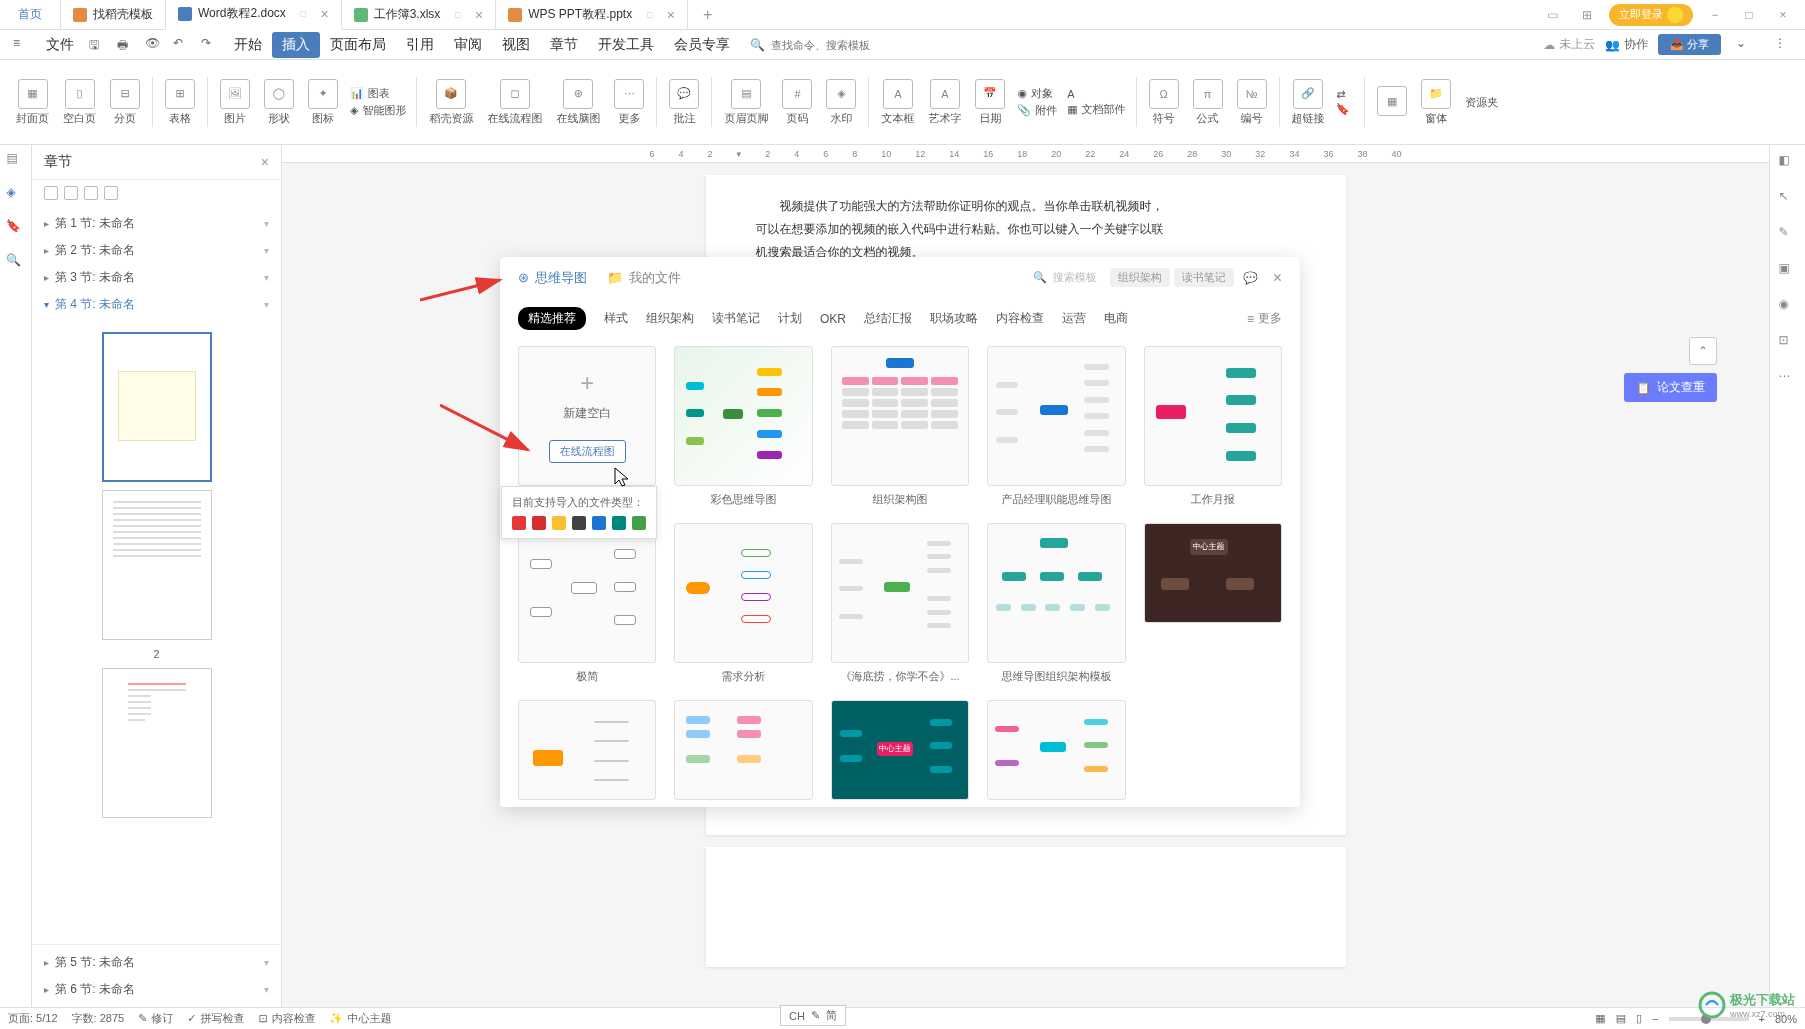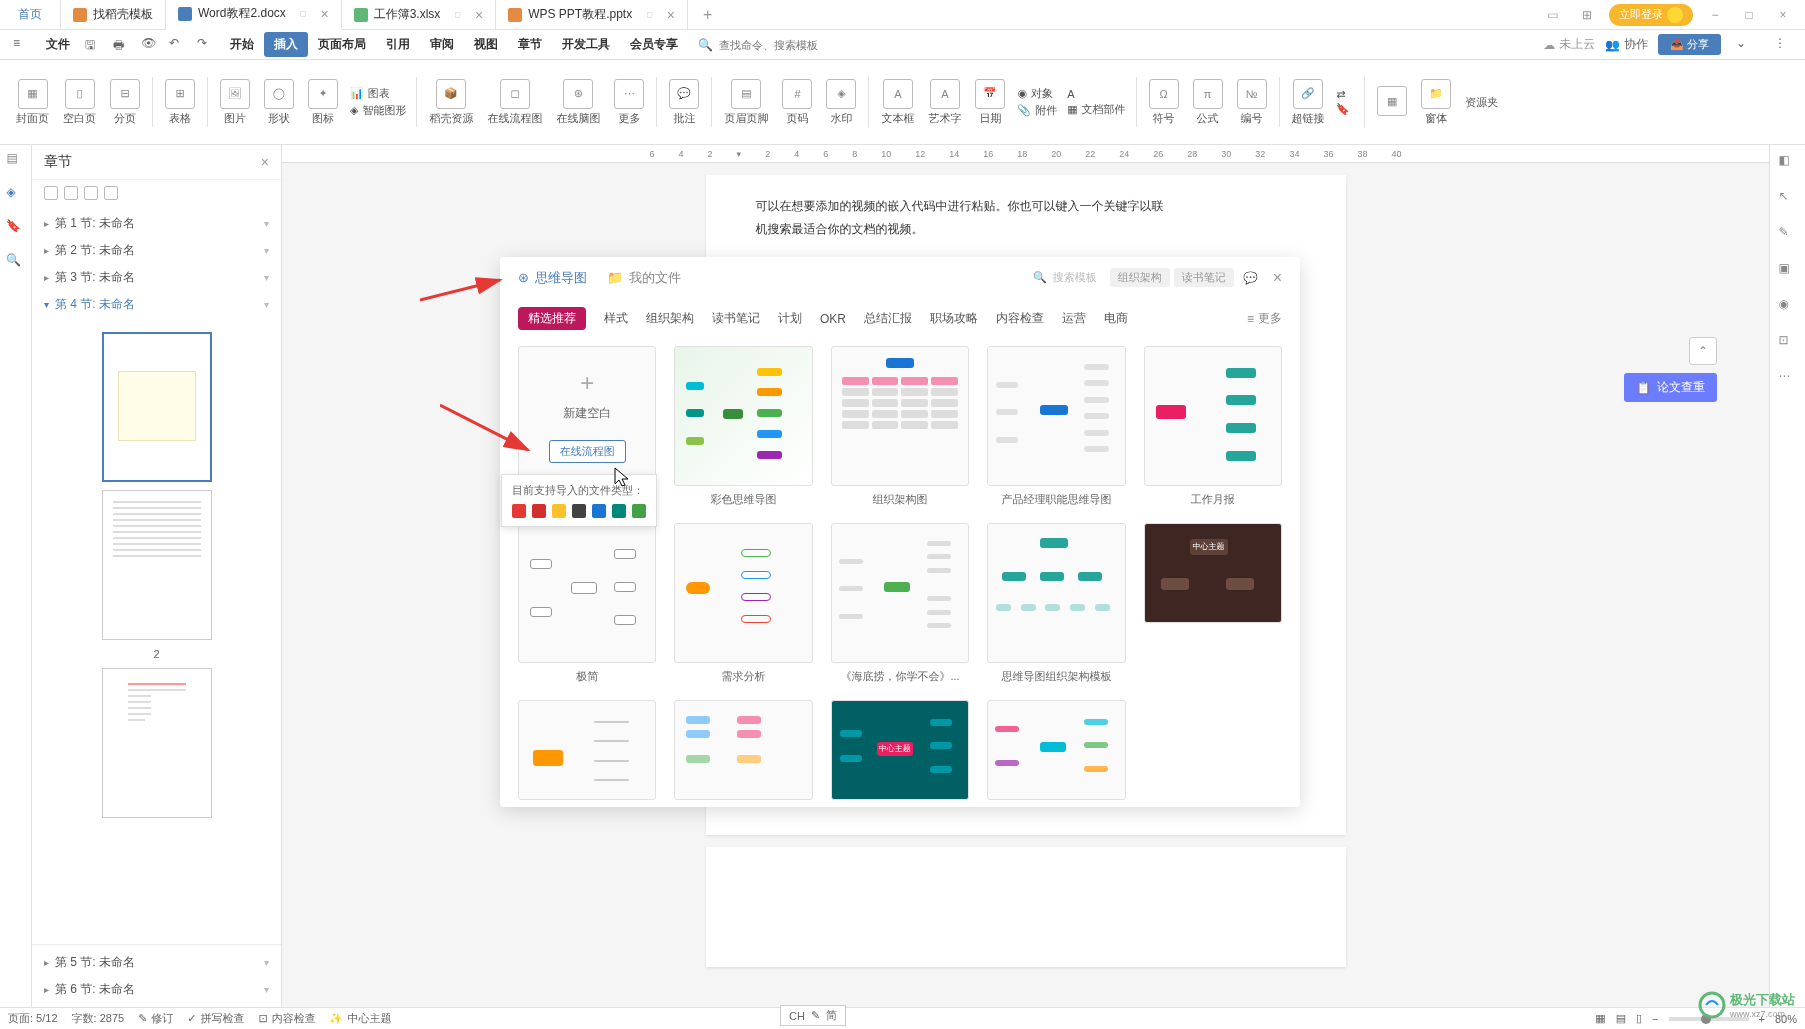--- a/index.html
+++ b/index.html
@@ -18,21 +18,21 @@
 .tab-mini { margin-left: 8px; color: #ccc; font-size: 8px; }
 .newtab { padding: 0 15px; color: #999; font-size: 16px; }
 .titlebar-right { margin-left: auto; display: flex; align-items: center; gap: 10px; padding-right: 10px; }
 .login-btn { background: #f8b62d; color: #fff; padding: 3px 10px; border-radius: 12px; font-size: 11px; display: flex; align-items: center; gap: 4px; }
 .avatar-icon { width: 16px; height: 16px; background: #fdd835; border-radius: 50%; }
 .win-btn { width: 24px; height: 24px; display: flex; align-items: center; justify-content: center; color: #999; }
 
 
 .menubar { height: 30px; display: flex; align-items: center; padding: 0 8px; gap: 0; border-bottom: 1px solid #e0e0e0; }
 .menu-icon { width: 18px; height: 18px; color: #666; margin: 0 5px; }
-.menu-item { padding: 4px 10px; font-size: 12px; color: #333; cursor: pointer; font-weight: bold; }
+.menu-item { padding: 4px 10px; font-size: 14px; color: #333; cursor: pointer; }
 .menu-item.active { background: #4a7ebb; color: #fff; border-radius: 3px; }
 .menu-search { margin-left: 10px; display: flex; align-items: center; gap: 6px; }
 .menu-search input { border: none; background: transparent; font-size: 11px; color: #999; outline: none; }
 .menu-right { margin-left: auto; display: flex; align-items: center; gap: 10px; }
 .share-btn { background: #4a7ebb; color: #fff; padding: 3px 12px; border-radius: 3px; font-size: 11px; }
 
 
 .ribbon { height: 85px; display: flex; align-items: center; padding: 4px 10px; border-bottom: 1px solid #e0e0e0; gap: 2px; }
 .ribbon-group { display: flex; flex-direction: column; align-items: center; padding: 0 6px; font-size: 11px; color: #555; gap: 2px; height: 70px; justify-content: center; }
 .ribbon-icon { width: 30px; height: 30px; border: 1px solid #bbb; border-radius: 3px; display: flex; align-items: center; justify-content: center; color: #888; }
@@ -78,32 +78,32 @@
 .popup-header { display: flex; align-items: center; padding: 10px 18px; gap: 20px; border-bottom: 1px solid transparent; }
 .popup-tab { display: flex; align-items: center; gap: 6px; color: #888; font-size: 13px; cursor: pointer; }
 .popup-tab.active { color: #4a7ebb; }
 .popup-search { margin-left: auto; display: flex; align-items: center; gap: 4px; }
 .popup-search-box { display: flex; align-items: center; border: 1px solid transparent; border-radius: 12px; padding: 2px 8px; gap: 6px; color: #bbb; font-size: 11px; }
 .popup-tag { padding: 2px 8px; border-radius: 3px; background: #f0f0f0; color: #999; font-size: 11px; }
 .popup-close { color: #999; font-size: 16px; margin-left: 10px; }
 .popup-comment { color: #999; margin-left: 6px; }
 .popup-cats { display: flex; align-items: center; padding: 8px 18px; gap: 18px; font-size: 12px; color: #555; }
 .popup-cat { cursor: pointer; }
-.popup-cat.active { background: #be185d; color: #fff; padding: 3px 10px; border-radius: 4px; }
+.popup-cat.active { background: #000000; color: #fff; padding: 3px 10px; border-radius: 10px; }
 .popup-cats-more { margin-left: auto; color: #888; display: flex; align-items: center; gap: 4px; }
 .popup-grid { display: grid; grid-template-columns: repeat(5, 1fr); gap: 16px 18px; padding: 8px 18px; }
 .tpl-card { display: flex; flex-direction: column; align-items: center; gap: 6px; }
 .tpl-thumb { width: 100%; height: 140px; border: 1px solid #e0e0e0; border-radius: 3px; background: #fafafa; position: relative; overflow: hidden; }
 .tpl-title { font-size: 11px; color: #666; }
 .tpl-new { display: flex; flex-direction: column; align-items: center; justify-content: center; }
 .tpl-plus { font-size: 24px; color: #aaa; margin-bottom: 8px; }
 .tpl-new-label { font-size: 12px; color: #666; margin-bottom: 18px; }
 .tpl-import-btn { border: 1px solid #4a7ebb; color: #4a7ebb; padding: 3px 10px; border-radius: 3px; font-size: 11px; background: #fff; }
 
-.tooltip { position: absolute; left: 501px; top: 474px; background: #fff; border: 1px solid #ddd; box-shadow: 0 2px 8px rgba(0,0,0,0.12); padding: 8px 10px; z-index: 200; }
+.tooltip { position: absolute; left: 501px; top: 486px; background: #fff; border: 1px solid #ddd; box-shadow: 0 2px 8px rgba(0,0,0,0.12); padding: 8px 10px; z-index: 200; }
 .tooltip-title { font-size: 11px; color: #666; margin-bottom: 6px; }
 .tooltip-icons { display: flex; gap: 6px; }
 .tooltip-icons span { width: 14px; height: 14px; border-radius: 2px; display: inline-block; }
 
 .red-arrow { position: absolute; z-index: 150; }
 .red-arrow svg { display: block; }
 
 .cursor { position: absolute; left: 613px; top: 466px; z-index: 300; font-size: 18px; color: #000; }
 
 .rightbar { width: 36px; border-left: 1px solid #e0e0e0; display: flex; flex-direction: column; align-items: center; padding-top: 8px; gap: 18px; }
@@ -463,20 +463,21 @@
         <span>26</span>
         <span>28</span>
         <span>30</span>
         <span>32</span>
         <span>34</span>
         <span>36</span>
         <span>38</span>
         <span>40</span>
     </div>
     <div class="page">
+      <p class="page-text" style="text-indent:2em">视频提供了功能强大的方法帮助你证明你的观点。当你单击联机视频时，</p>
       <p class="page-text">可以在想要添加的视频的嵌入代码中进行粘贴。你也可以键入一个关键字以联</p>
       <p class="page-text">机搜索最适合你的文档的视频。</p>
       <p class="page-num">— 5 —</p>
     </div>
     <div class="page" style="min-height:120px"></div>
 
     <div class="float-up">⌃</div>
     <div class="float-btn">
       <span>📋</span>
       <span>论文查重</span>

